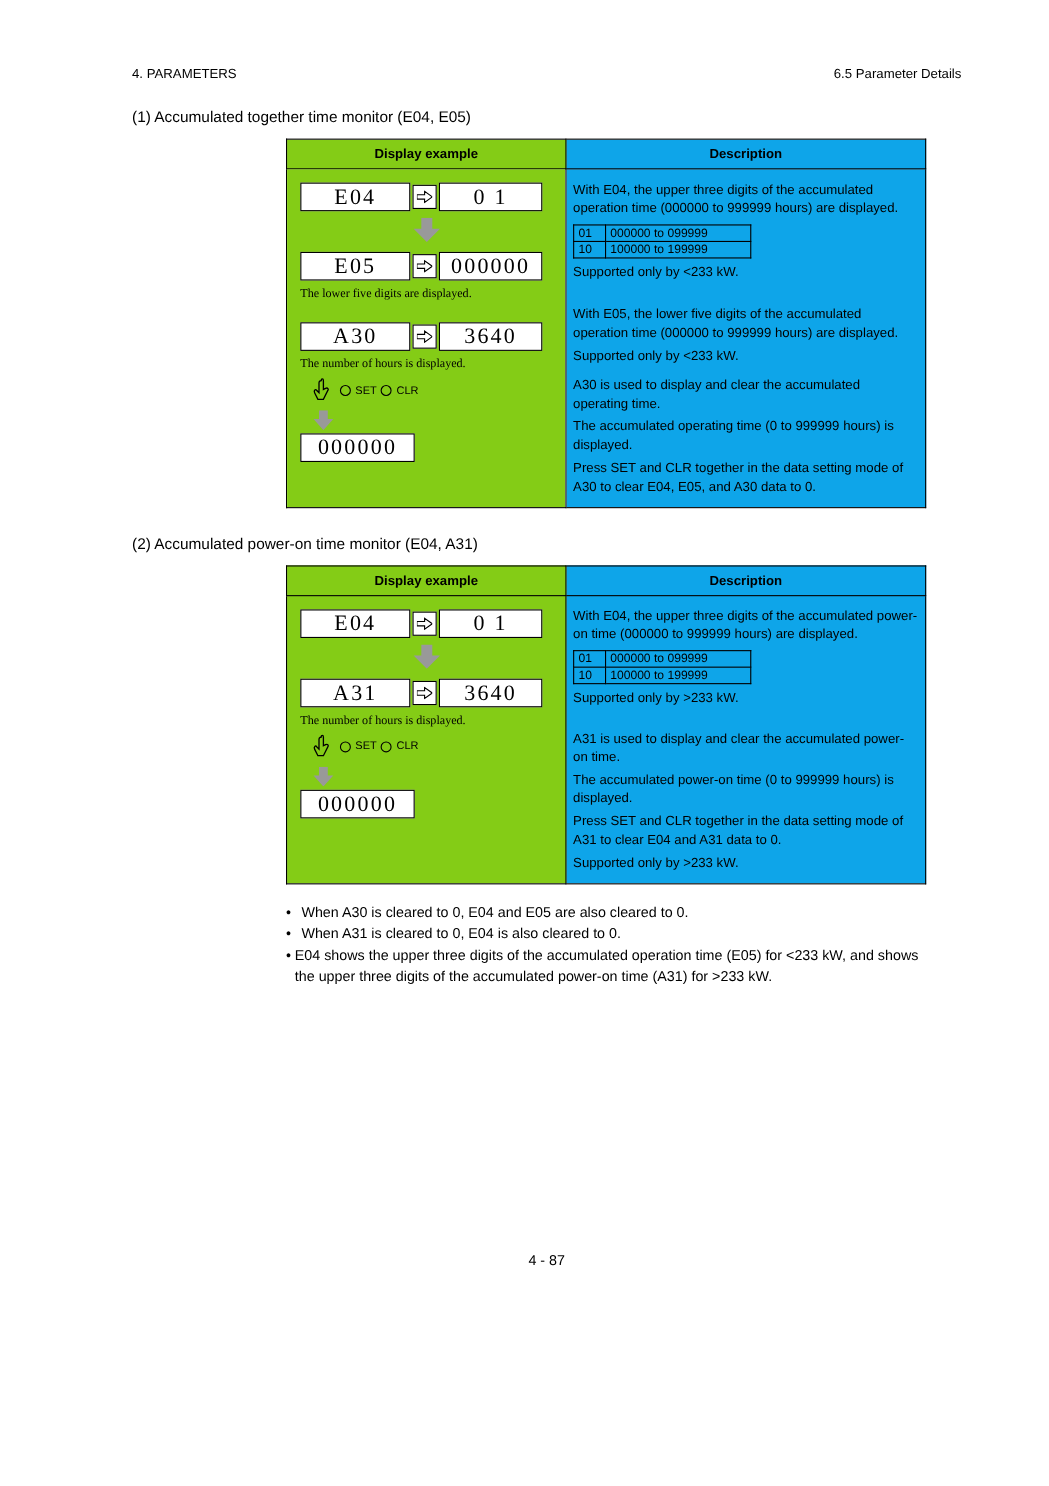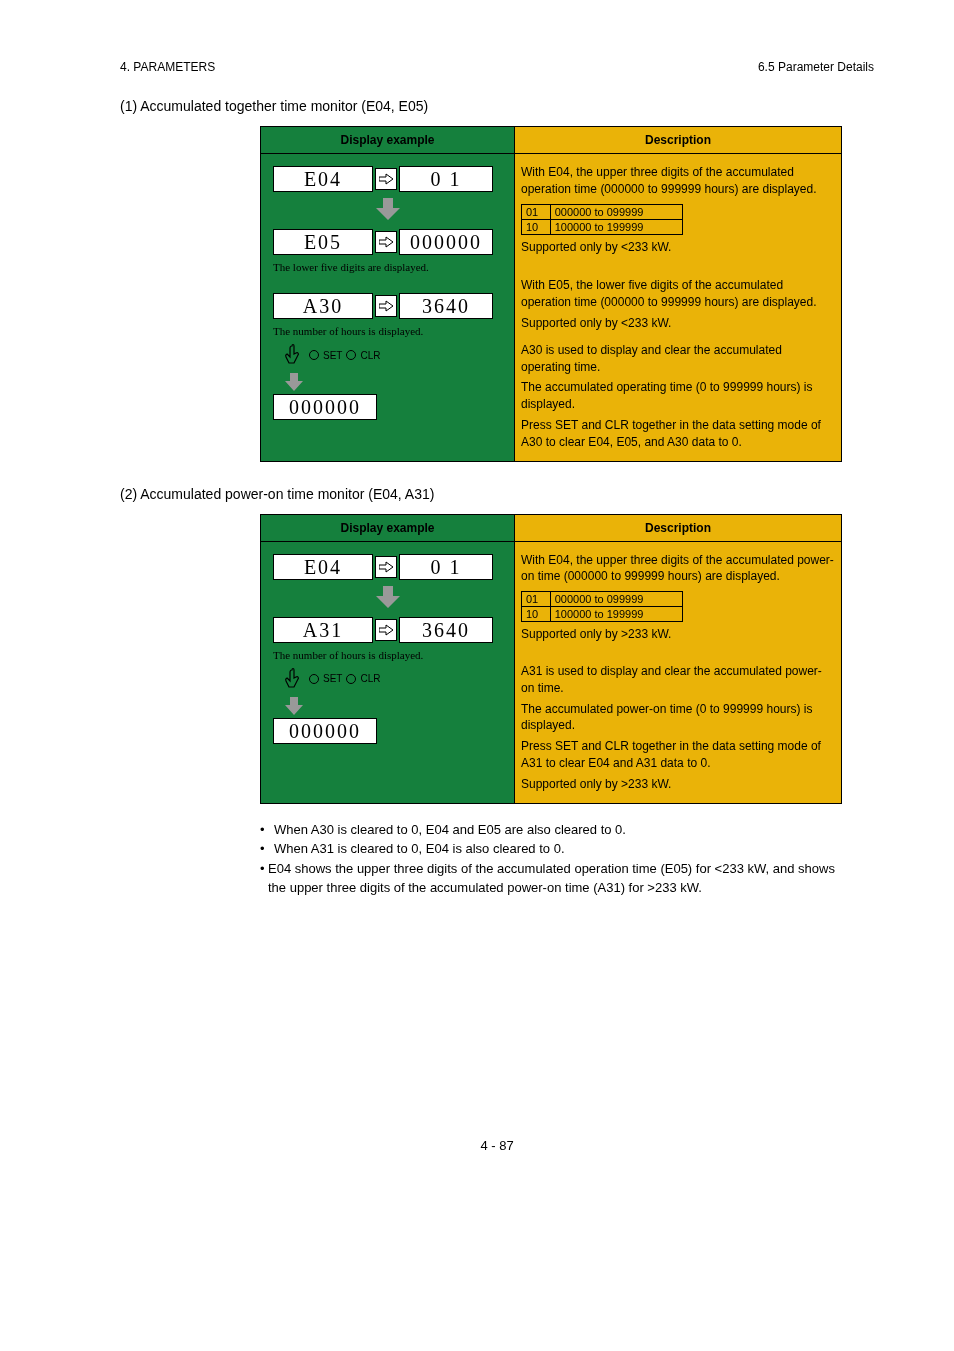--- a/index.html
+++ b/index.html
@@ -18,22 +18,22 @@
   table.two-col {
     border-collapse: collapse;
     width: 582px;
     margin-left: 140px;
   }
   table.two-col > tbody > tr > td {
     border: 1px solid #000;
     vertical-align: top;
     padding: 6px;
   }
-  td.left-col { width: 254px; background: #15803d; margin-left: 30px; }
-  td.right-col { background: #eab308; font-size: 12px; }
+  td.left-col { width: 254px; background: #84cc16; margin-left: 30px; }
+  td.right-col { background: #0ea5e9; font-size: 12px; }
   .col-head { text-align: center; font-weight: bold; font-size: 12px; padding: 2px 0 2px; }
   .param-row { display: flex; align-items: center; gap: 2px; margin: 6px 6px; position: relative; }
   .lcd {
     background: #fff;
     border: 1px solid #000;
     font-family: Liberation Serif, serif;
     font-size: 20px;
     letter-spacing: 2px;
     padding: 2px 4px;
     text-align: center;

